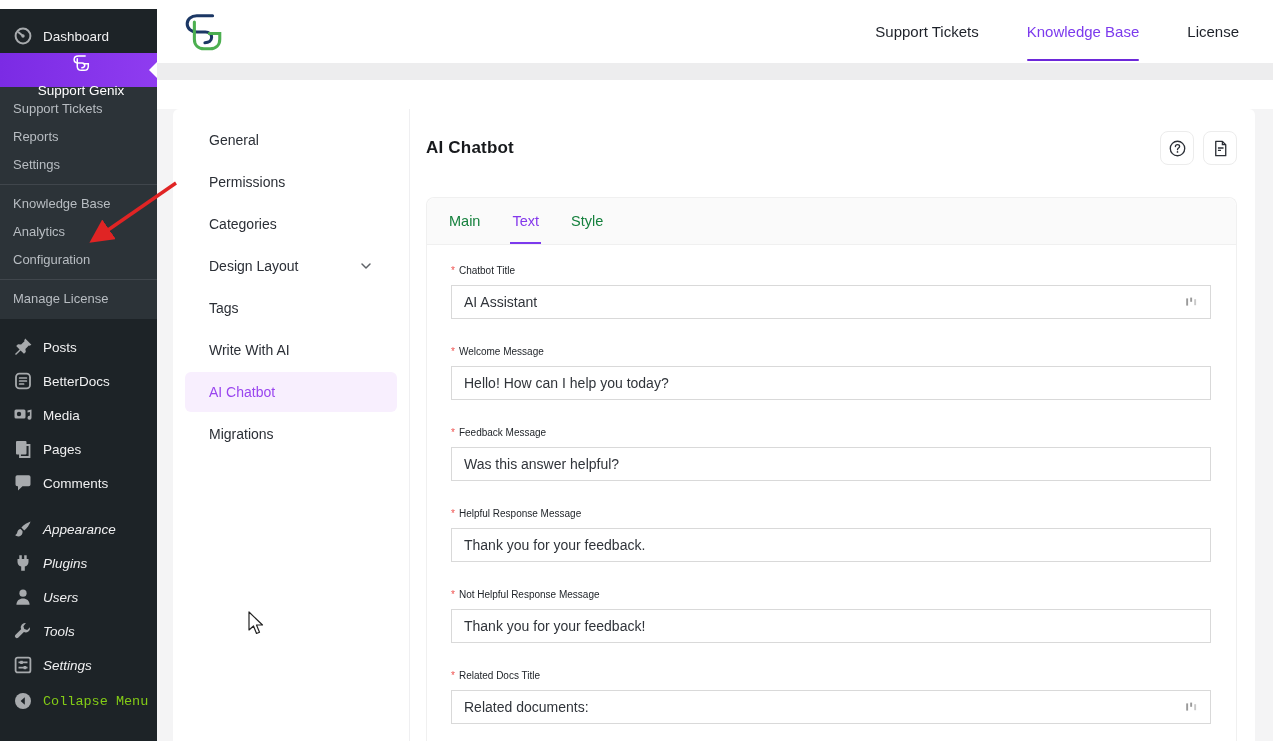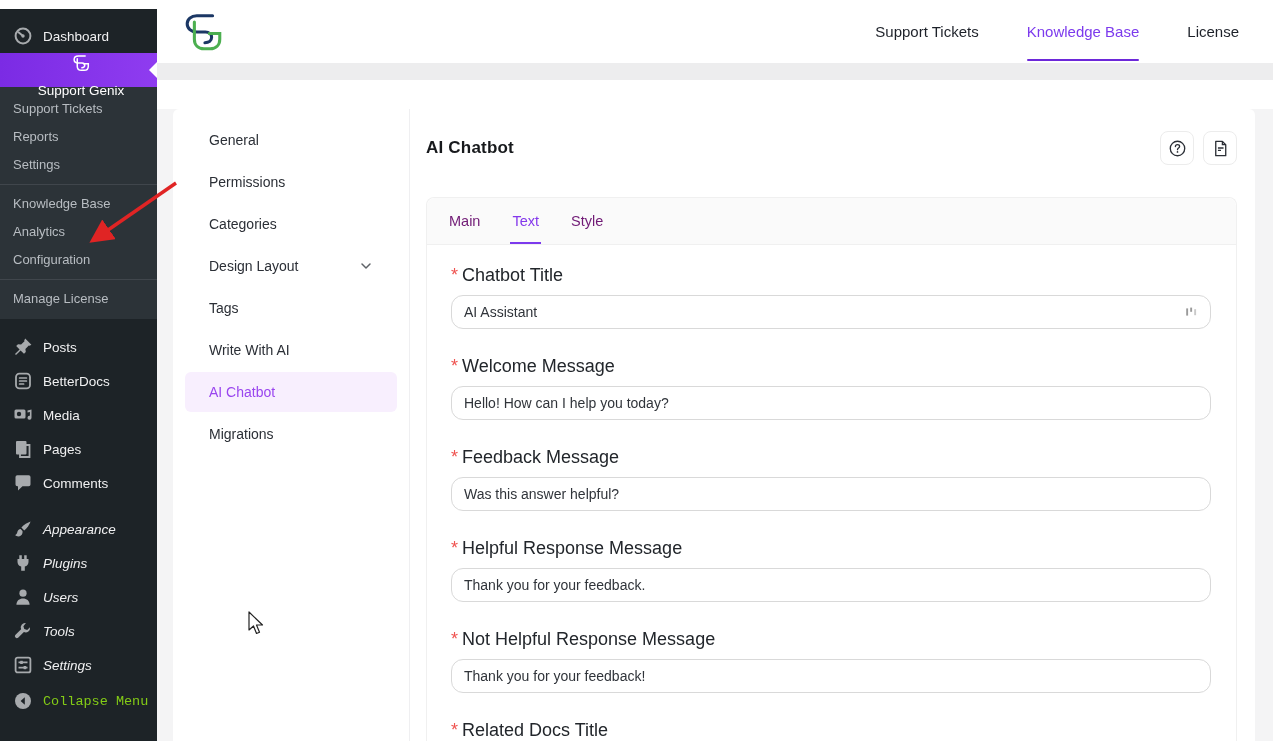--- a/index.html
+++ b/index.html
@@ -57,28 +57,28 @@
   .title-actions { margin-left:auto; display:flex; gap:9px; }
   .icon-btn { width:34px; height:34px; border:1px solid #ececec; border-radius:8px; background:#fff;
     display:flex; align-items:center; justify-content:center; cursor:pointer; }
   .icon-btn svg { width:19px; height:19px; }
 
   .card { margin-top:32px; border:1px solid #f0f0f0; border-bottom:none; border-radius:8px 8px 0 0;
     flex:1; display:flex; flex-direction:column; overflow:hidden; }
   .card-tabs { height:47px; flex:0 0 47px; background:#fafafa; border-bottom:1px solid #f0f0f0;
     display:flex; padding:0 6px; border-radius:8px 8px 0 0; }
   .tab { position:relative; display:flex; align-items:center; padding:0 10px; margin:0 6px;
-    font-size:14.5px; color:#701a75; cursor:pointer; }
+    font-size:14.5px; color:#15803d; cursor:pointer; }
   .tab.active { color:#8438ec; }
   .tab.active::after { content:""; position:absolute; left:8px; right:8px; bottom:0; height:2px; background:#7c3aed; }
   .card-body { padding:20px 25px 0 24px; background:#fff; }
   .field { margin-bottom:27px; }
-  .field-label { font-size:18px; color:#22262b; margin-bottom:9px; }
+  .field-label { font-size:10px; color:#22262b; margin-bottom:9px; }
   .req { color:#ef5350; margin-right:4px; }
-  .text-input { height:33px; border:1px solid #d9d9d9; border-radius:12px; background:#fff;
+  .text-input { height:33px; border:1px solid #d9d9d9; border-radius:0; background:#fff;
     display:flex; align-items:center; padding:16px 12px; font-size:14px; color:#30343a; cursor:text; }
   .text-input .val { flex:1; }
   .lang-ic { display:flex; align-items:center; }
   .lang-ic svg { width:13px; height:14px; }
 
   
   .overlay { position:absolute; left:0; top:0; width:1273px; height:741px; pointer-events:none; z-index:5; }
 </style>
 </head>
 <body>

